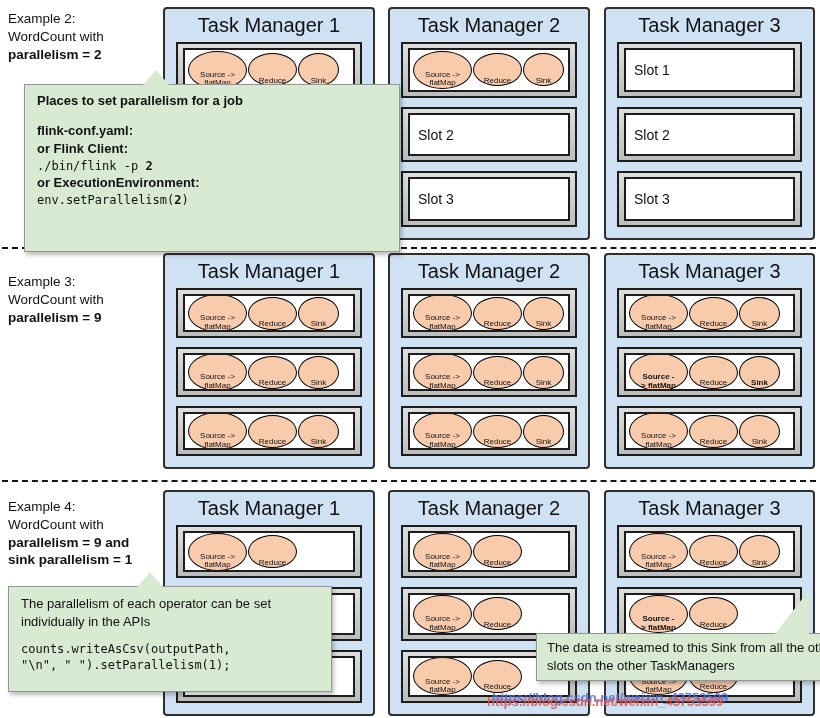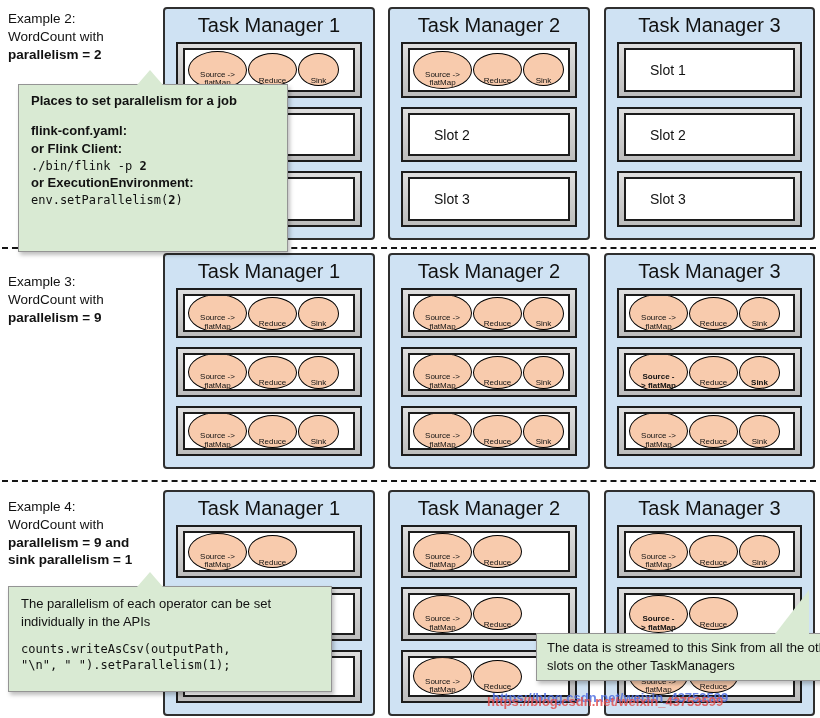--- a/index.html
+++ b/index.html
@@ -13,21 +13,21 @@
   
   .tm{position:absolute;background:#cfe2f3;border:2px solid #2f2f2f;border-radius:4px;
       display:flex;flex-direction:column;box-sizing:border-box;}
   .tm-title{text-align:center;font-size:20px;padding:5px 0 3px;flex:0 0 auto;}
   .slots{flex:1;display:flex;flex-direction:column;gap:9px;padding:2px 11px 11px;
          box-sizing:border-box;min-height:0;}
   .slot{flex:1;background:linear-gradient(180deg,#dedede,#bdbdbd);border:2px solid #1c1c1c;
         padding:4px 5px;box-sizing:border-box;display:flex;min-height:0;}
   .slot-in{flex:1;background:#fff;border:2px solid #1c1c1c;box-sizing:border-box;
            display:flex;align-items:center;min-width:0;overflow:hidden;}
-  .slot-in.labeled span{font-size:14px;padding-left:24px;}
+  .slot-in.labeled span{font-size:14px;padding-left:8px;}
   .slot-in.ovals{padding-left:3px;}
 
   
   .oval{border:1.5px solid #000;background:#f8cbad;border-radius:50%;
         display:flex;flex-direction:column;align-items:center;justify-content:flex-end;
         text-align:center;line-height:1.05;flex-shrink:0;}
   .oval span{font-size:8px;white-space:nowrap;}
   .oval.bold span{font-weight:700;}
   .oval.source{width:57px;height:36px;margin-right:1px;}
   .oval.reduce{width:47px;height:31px;margin-right:1px;}
@@ -39,21 +39,21 @@
            box-sizing:border-box;font-size:13px;}
   .pointer{position:absolute;width:0;height:0;}
   .pointer.up{border-left:13px solid transparent;border-right:13px solid transparent;
               border-bottom:15px solid #d9ead3;top:-15px;}
   .pointer.slant{border-left:34px solid transparent;border-bottom:44px solid #d9ead3;top:-44px;}
   .c-title{font-weight:700;margin-bottom:14px;}
   .c-line{line-height:1.38;}
   .c-line.b{font-weight:700;}
   .mono{font-family:"DejaVu Sans Mono","Liberation Mono",monospace;font-size:12px;}
   .c-gap{height:10px;}
-  #callout2{left:18px;top:84px;width:270px;min-height:168px;}
+  #callout2{left:24px;top:84px;width:376px;min-height:168px;}
   #callout4a{left:8px;top:586px;width:324px;min-height:106px;}
   #callout4b{left:492px;top:633px;width:318px;min-height:42px;padding:5px 10px;margin-left:44px;}
   #callout4b .pointer.slant{left:238px;}
   #callout2 .pointer.up{left:118px;}
   #callout4a .pointer.up{left:128px;}
 
   
   .dash{position:absolute;left:2px;width:814px;border-top:2px dashed #151515;}
   #dash1{top:247px;} #dash2{top:480px;}
 

